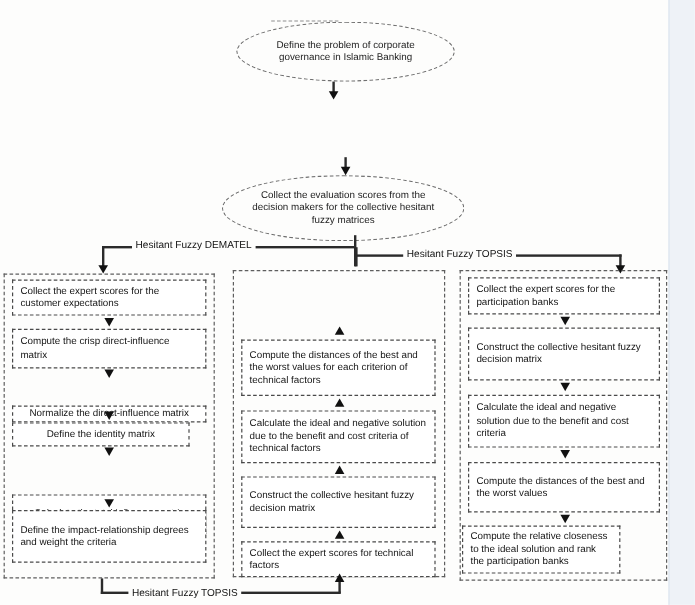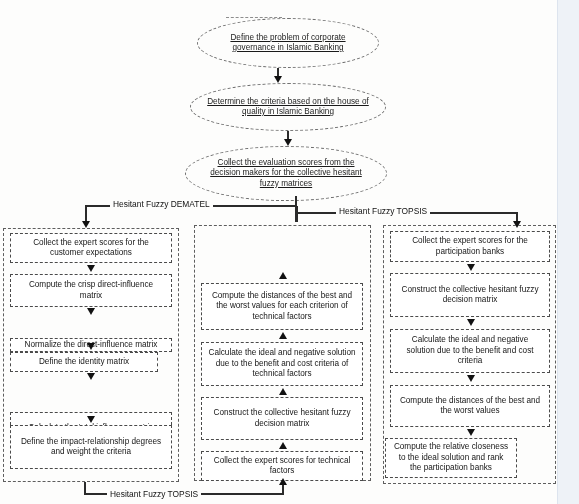--- a/index.html
+++ b/index.html
@@ -22,21 +22,20 @@
 
   
   .ellipse{
     position:absolute;
     border:1px dashed #6f6f6f;
     border-radius:50%;
     display:flex;align-items:center;justify-content:center;
     text-align:center;
     background:transparent;
     box-sizing:border-box;
-    text-decoration:underline;
   }
   .ellipse span{
     display:block;
     font-size:8.2px;
     line-height:10.5px;
     padding:0 16px;
     color:#1d1d1d;
   }
 
   
@@ -46,21 +45,20 @@
     box-sizing:border-box;
     background:transparent;
   }
 
   
   .step{
     position:absolute;
     border:1px dashed #4a4a4a;
     box-sizing:border-box;
     display:flex;align-items:center;justify-content:center;
-    text-align:center;
     background:#ffffff;
   }
   .step span{
     display:block;
     font-size:8.2px;
     line-height:10.4px;
     padding:0 6px;
     color:#161616;
   }
 
@@ -103,23 +101,20 @@
 <div id="stage">
 
   <div class="right-strip"></div>
 
   <div class="topfrag" style="left:226px;top:17px;width:56px;"></div>
 
   <div class="ellipse" style="left:197px;top:18px;width:182px;height:50px;">
     <span>Define the problem of corporate governance in Islamic Banking</span>
   </div>
 
-  <div class="ellipse" style="left:190px;top:83px;width:196px;height:48px;">
-    <span>Determine the criteria based on the house of quality in Islamic Banking</span>
-  </div>
 
   <div class="ellipse" style="left:185px;top:146px;width:202px;height:55px;">
     <span>Collect the evaluation scores from the decision makers for the collective hesitant fuzzy matrices</span>
   </div>
 
   <div class="vline" style="left:277px;top:68px;height:10px;"></div>
   <div class="arrow-down" style="left:273.5px;top:76px;"></div>
 
   <div class="vline" style="left:287px;top:131px;height:10px;"></div>
   <div class="arrow-down" style="left:283.5px;top:139px;"></div>

